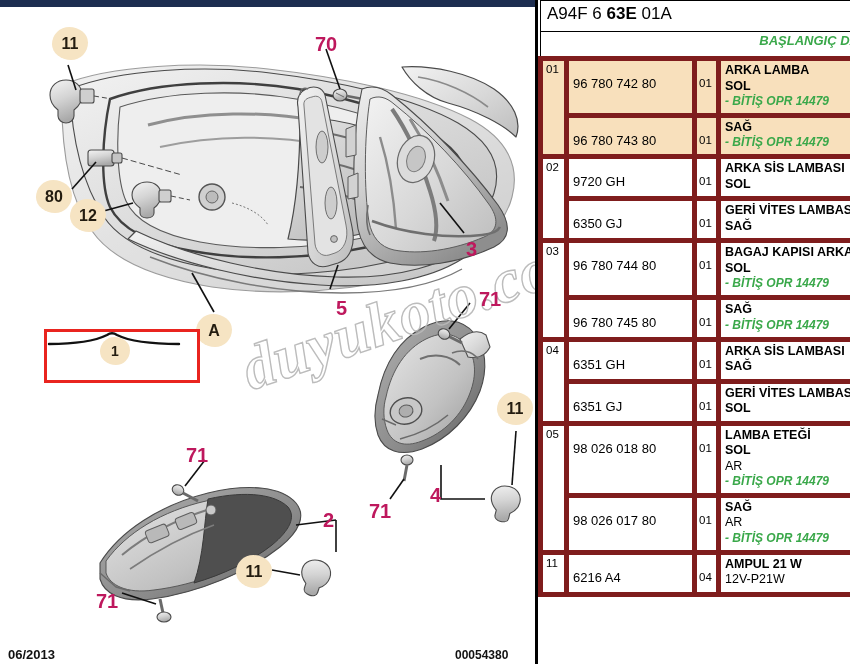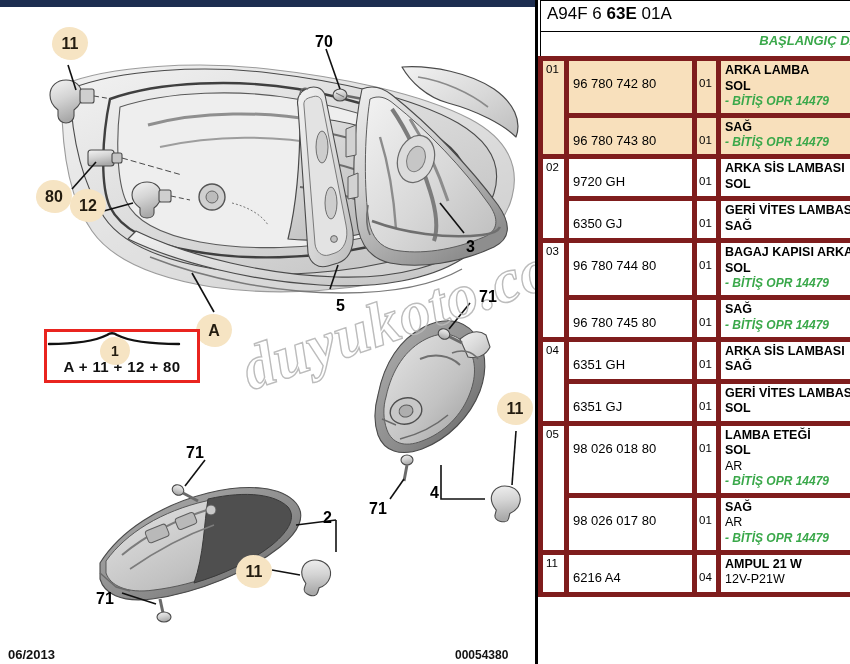--- a/index.html
+++ b/index.html
@@ -49,21 +49,21 @@
     display:flex;align-items:center;justify-content:center;
     border-radius:48% 52% 47% 53% / 52% 47% 53% 48%;
     z-index:6;
   }
   .badge.sz-md{width:36px;height:33px;font-size:16px;}
   .badge.sz-sm{width:30px;height:28px;font-size:14px;}
 
   
   .plabel{
     position:absolute;
-    font-weight:bold;font-size:16px;color:#000000;
+    font-weight:bold;font-size:20px;color:#be185d;
     font-family:"Liberation Sans", sans-serif;
     z-index:6;
   }
 
   
   .formula-box{
     position:absolute;left:44px;top:322px;width:150px;height:48px;
     border:3px solid #e9241f;background:#ffffff;z-index:7;
   }
   .formula-text{
@@ -384,40 +384,39 @@
                  C329 572 326 576 322 579 L322 584 C322 587 319 589 315 589
                  C311 589 308 587 308 584 L308 579 C304 576 300 572 300 566 Z" fill="url(#gBulb)" transform="rotate(18 315 571)"></path>
       </g>
       <path d="M272 563 L300 568" stroke="#111" stroke-width="1.6" fill="none"></path>
     </svg>
 
     <div class="watermark">duyukoto.com</div>
 
     <div class="badge sz-md" style="left:52px;top:20px;">11</div>
     <div class="badge sz-md" style="left:36px;top:173px;">80</div>
-    <div class="badge sz-md" style="left:70px;top:182px;">12</div>
+    <div class="badge sz-md" style="left:70px;top:192px;">12</div>
     <div class="badge sz-md" style="left:196px;top:307px;">A</div>
     <div class="badge sz-md" style="left:497px;top:385px;">11</div>
     <div class="badge sz-md" style="left:236px;top:548px;">11</div>
 
     <div class="plabel" style="left:315px;top:26px;">70</div>
     <div class="plabel" style="left:466px;top:231px;">3</div>
     <div class="plabel" style="left:336px;top:290px;">5</div>
     <div class="plabel" style="left:479px;top:281px;">71</div>
     <div class="plabel" style="left:186px;top:437px;">71</div>
     <div class="plabel" style="left:369px;top:493px;">71</div>
     <div class="plabel" style="left:430px;top:477px;">4</div>
     <div class="plabel" style="left:323px;top:502px;">2</div>
     <div class="plabel" style="left:96px;top:583px;">71</div>
 
     <div class="formula-box">
       <svg class="brace" viewBox="0 0 134 14" preserveAspectRatio="none">
         <path d="M2 12 C26 12 46 10 60 3 C63 1 67 1 70 3 C84 10 106 12 132 12" fill="none" stroke="#111" stroke-width="2.4" stroke-linecap="round"></path>
       </svg>
-      <div class="formula-text">A + 11 + 12 + 80</div>
     </div>
     <div class="badge sz-sm formula-badge">1</div>
 
     <div class="foot-left">06/2013</div>
     <div class="foot-right">00054380</div>
   </div>
 
   <div class="tablewrap">
     <table class="tbl">
       <colgroup>

